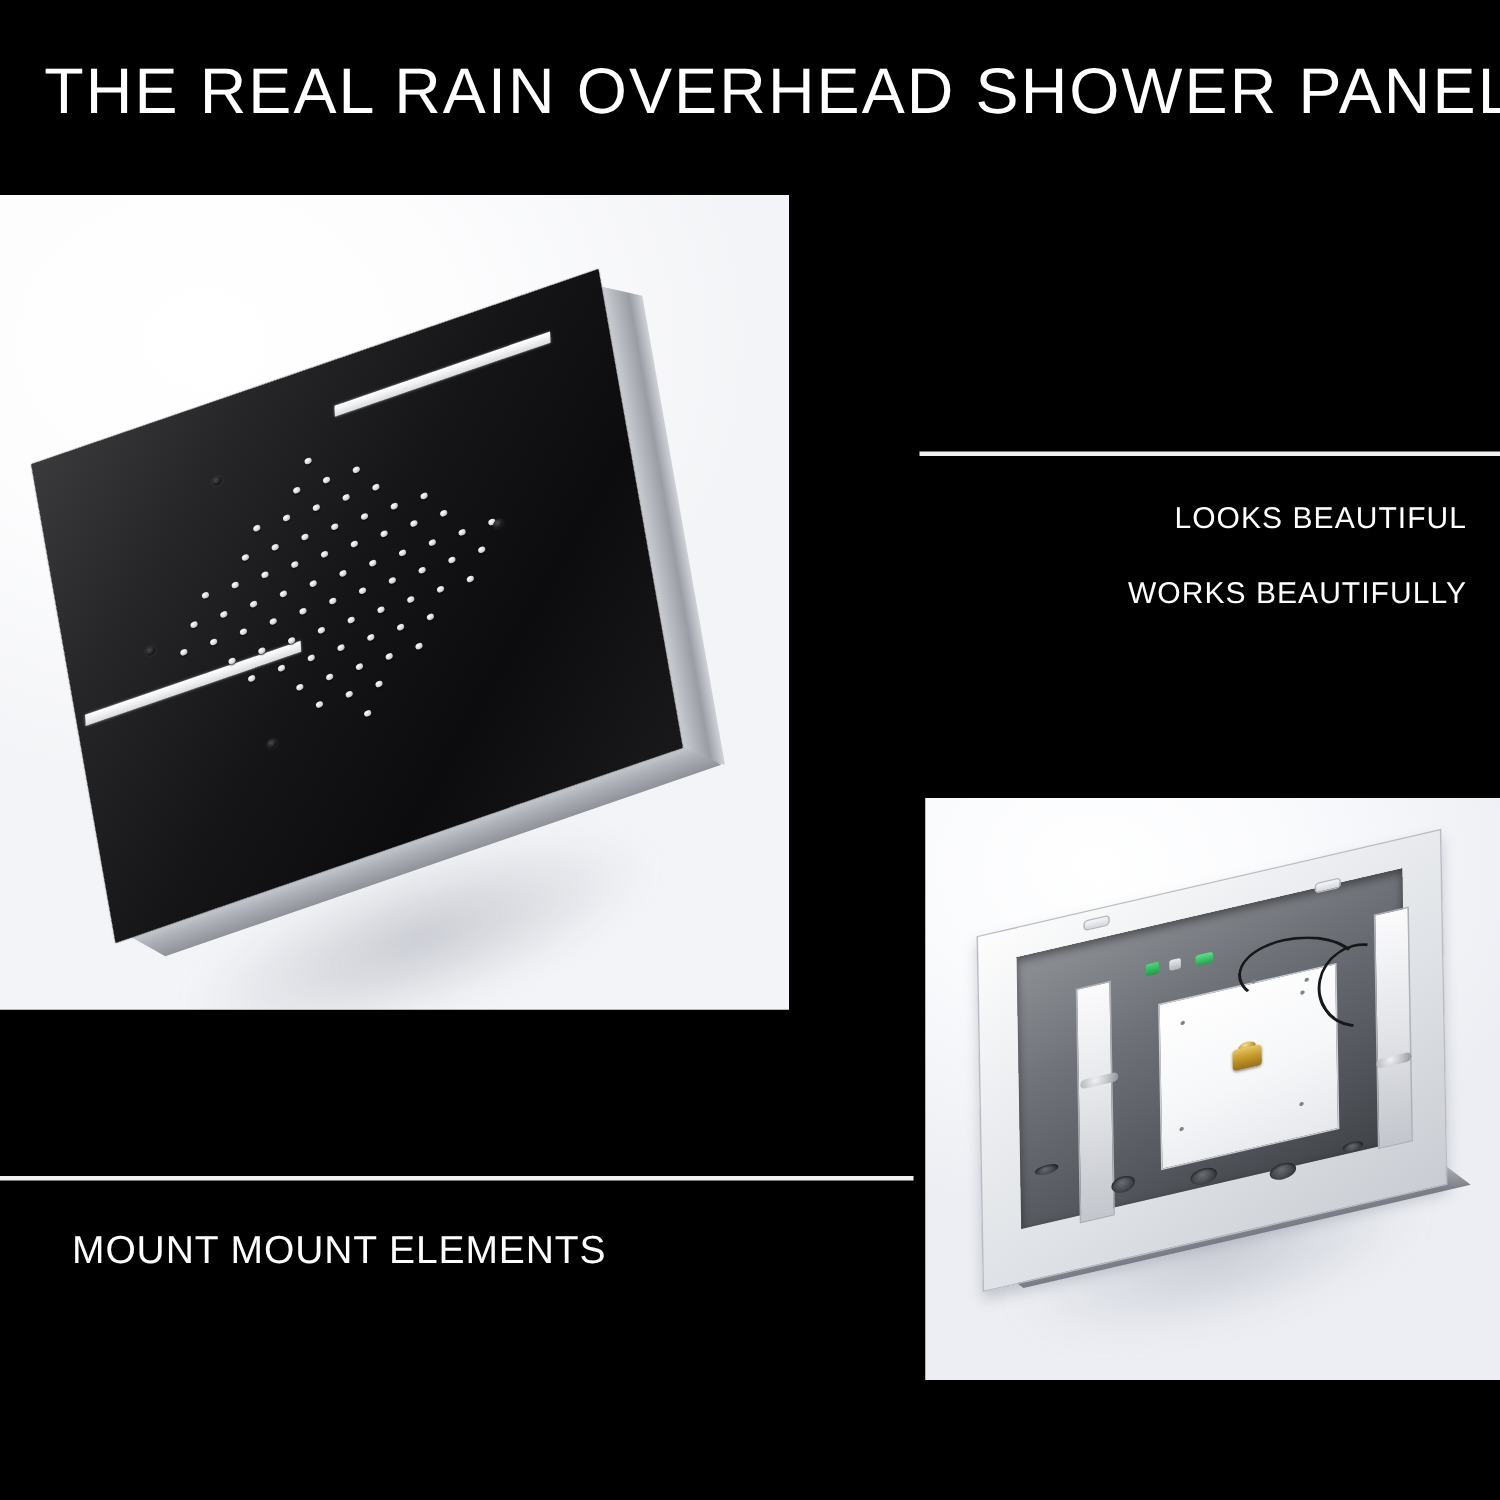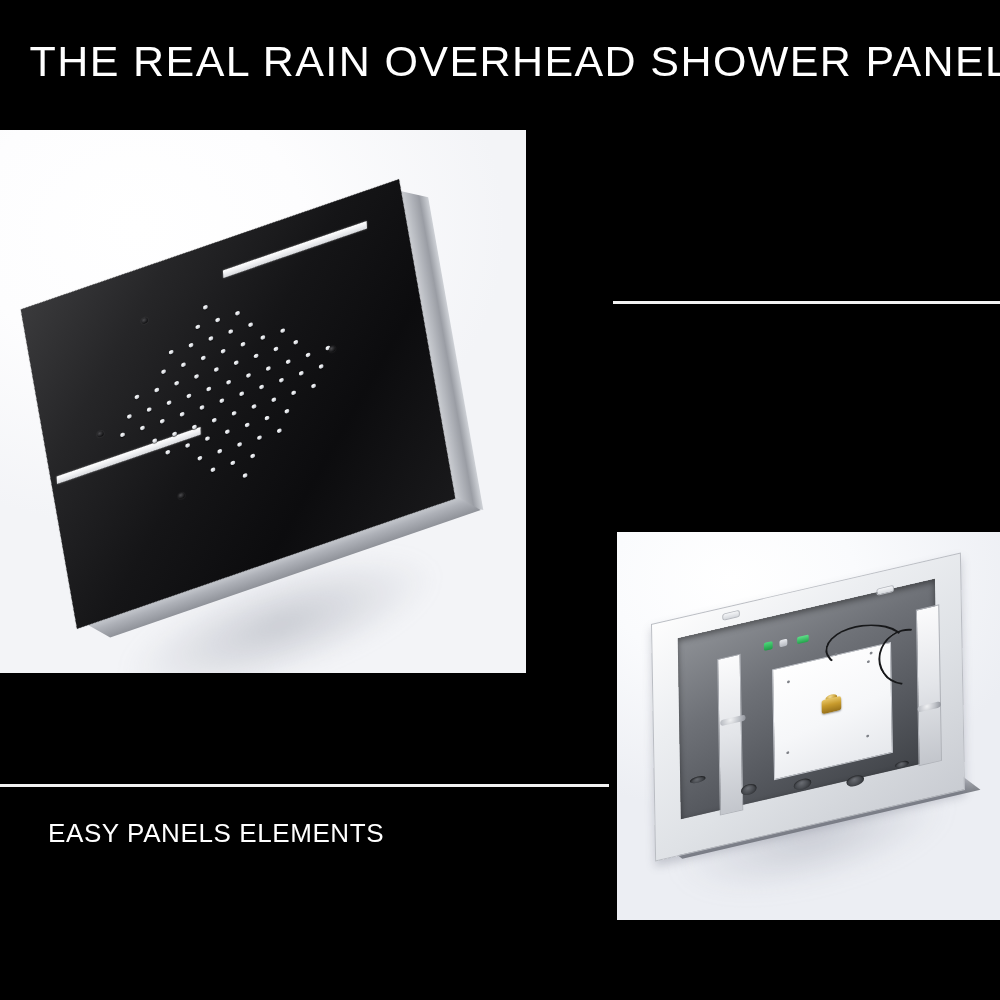--- a/index.html
+++ b/index.html
@@ -215,20 +215,24 @@
         <div class="screw" style="left:54px;top:176px"></div>
         <div class="screw" style="left:300px;top:170px"></div>
         <div class="screw" style="left:124px;top:282px"></div>
       </div>
     </div>
   </div>
 
 
   <div class="divider divider-right"></div>
 
+  <div class="copy copy-beautiful">
+    <span class="ln">LOOKS BEAUTIFUL</span>
+    <span class="ln">WORKS BEAUTIFULLY</span>
+  </div>
 
   <div class="photo photo-mount">
     <div class="shadow-mount"></div>
 
     <div class="chassis-wrap">
       <div class="chassis-lip"></div>
       <div class="chassis-outer">
         <div class="chassis-cavity">
           <div class="rail rail-l"></div>
           <div class="rail rail-r"></div>
@@ -258,16 +262,16 @@
         <div class="hole" style="left:142px;top:214px;width:18px;height:12px"></div>
         <div class="hole" style="left:196px;top:224px;width:18px;height:12px"></div>
         <div class="hole" style="left:246px;top:220px;width:14px;height:7px"></div>
       </div>
     </div>
   </div>
 
   <div class="divider divider-bottom"></div>
 
   <div class="copy copy-mount">
-    <span class="ln">EASY PANELS ELEMENTS</span>
+    <span class="ln">MOUNT MOUNT ELEMENTS</span>
   </div>
 
 </div>
 
 </body></html>

